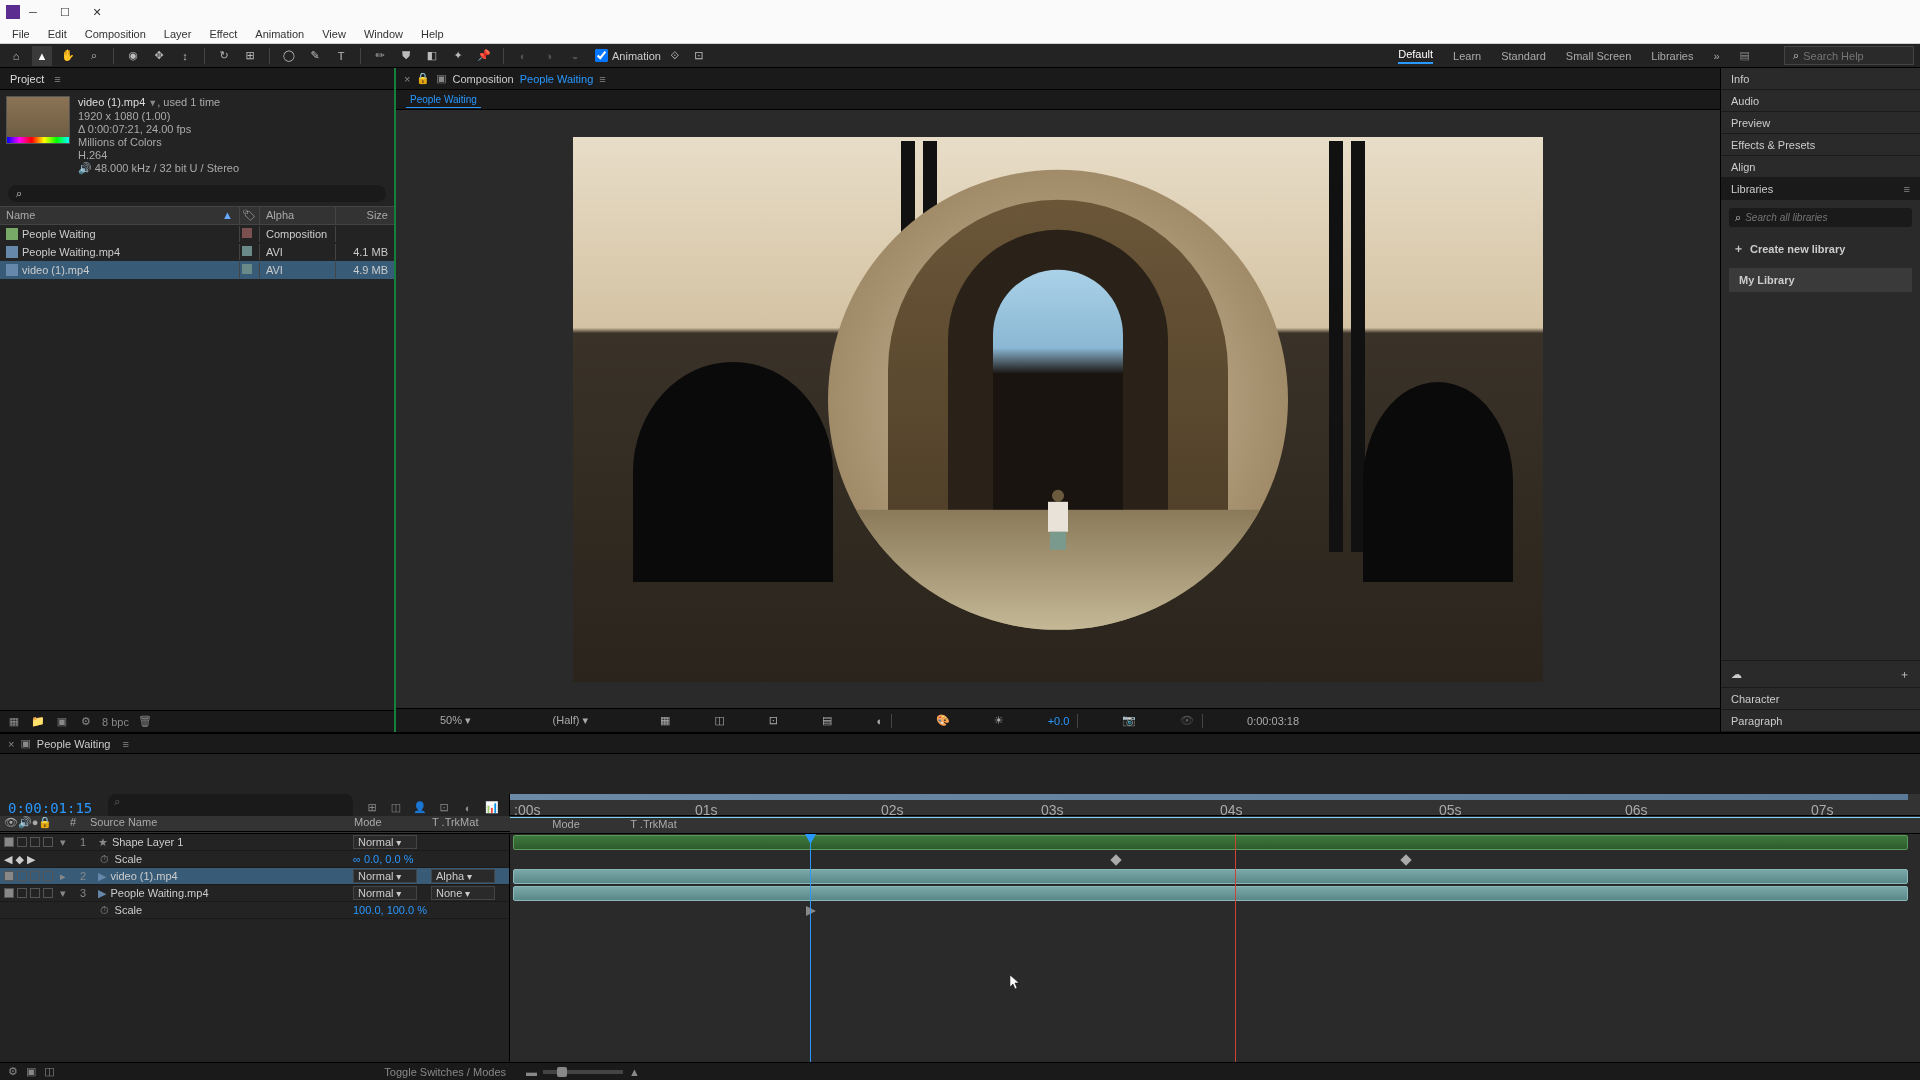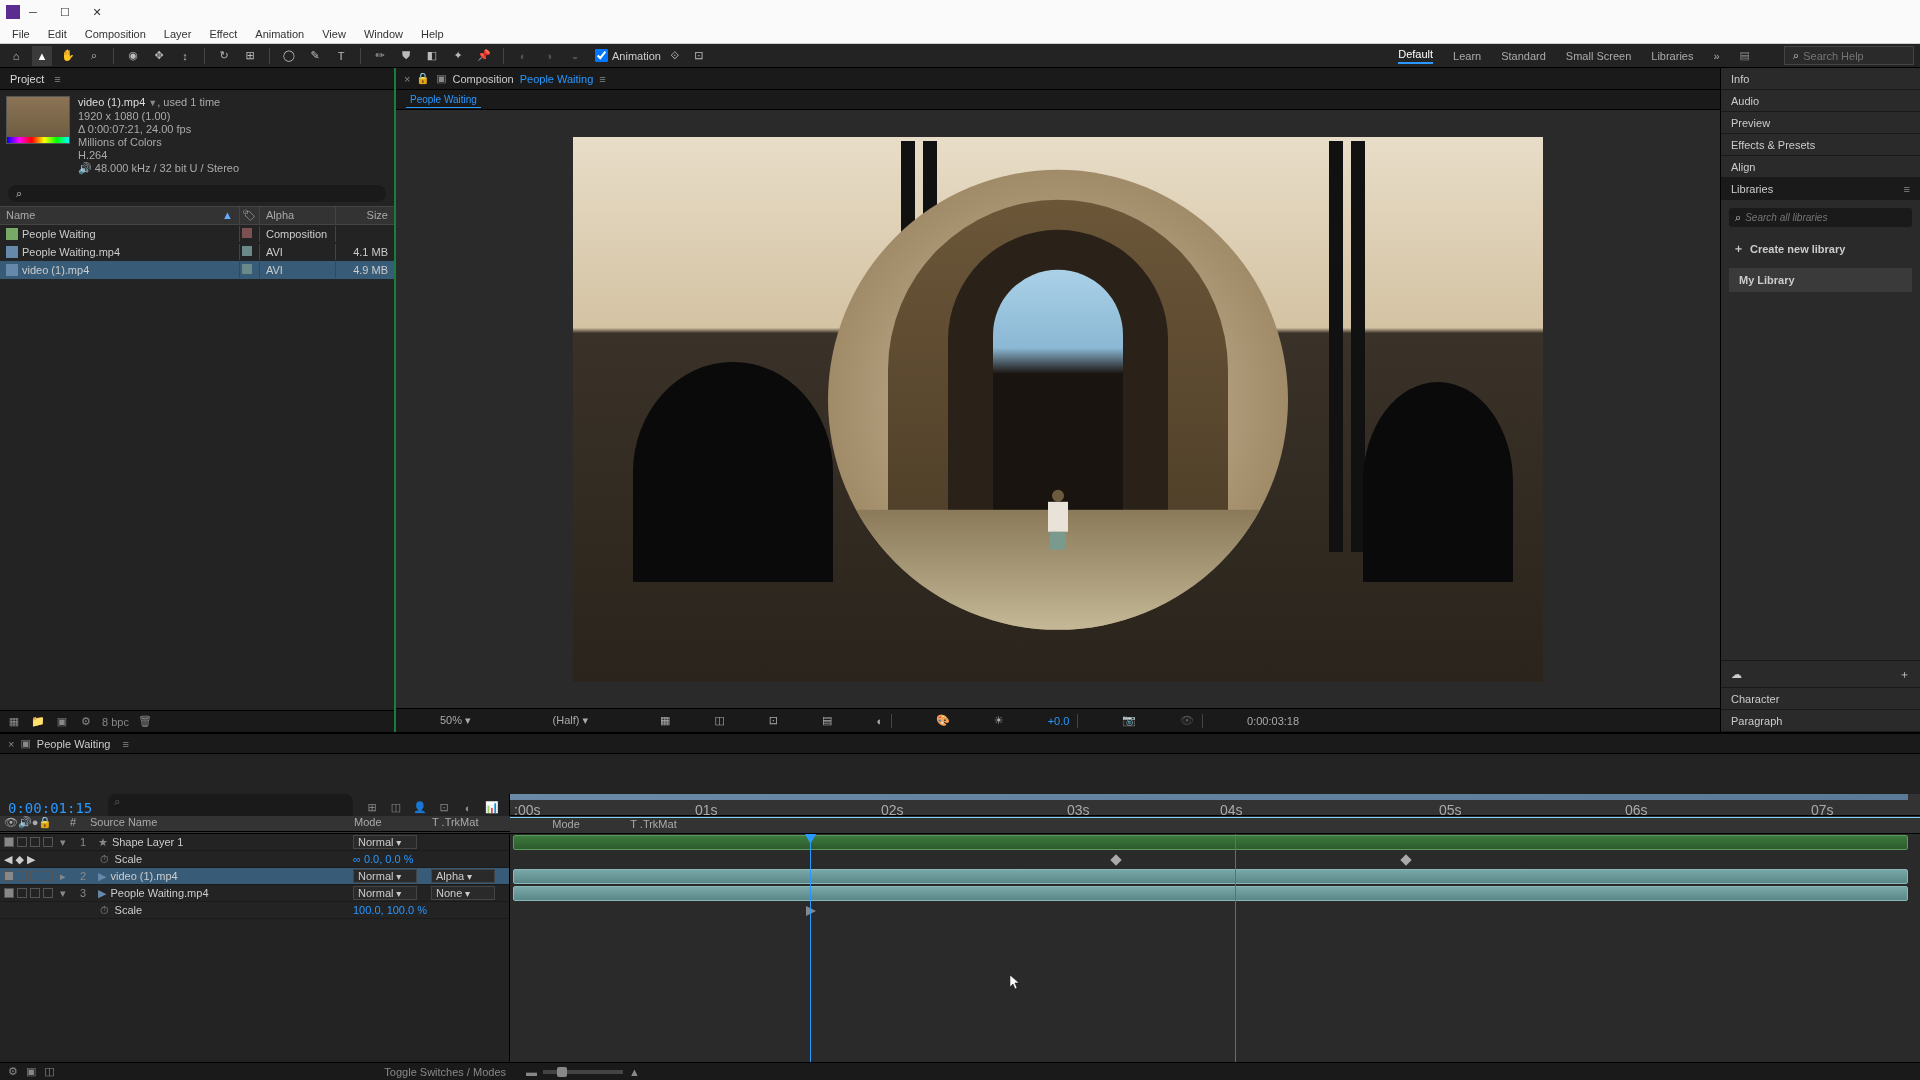--- a/index.html
+++ b/index.html
@@ -382,21 +382,21 @@
           <span>📊</span>
         </div>
       </div>
     </div>
     <div class="tl-right">
       <div class="ruler">
         <div class="ruler-bar"></div>
         <span class="tick" style="left:4px">:00s</span>
         <span class="tick" style="left:185px">01s</span>
         <span class="tick" style="left:371px">02s</span>
-        <span class="tick" style="left:557px">03s</span>
+        <span class="tick" style="left:531px">03s</span>
         <span class="tick" style="left:710px">04s</span>
         <span class="tick" style="left:929px">05s</span>
         <span class="tick" style="left:1115px">06s</span>
         <span class="tick" style="left:1301px">07s</span>
       </div>
       <div class="tl-cols-header" style="position:absolute;left:-510px;width:510px;top:22px">
         <div style="width:60px;padding:0 4px">👁🔊●🔒</div>
         <div style="width:26px;text-align:center">#</div>
         <div style="flex:1;padding:0 4px">Source Name</div>
         <div style="width:78px">Mode</div>

